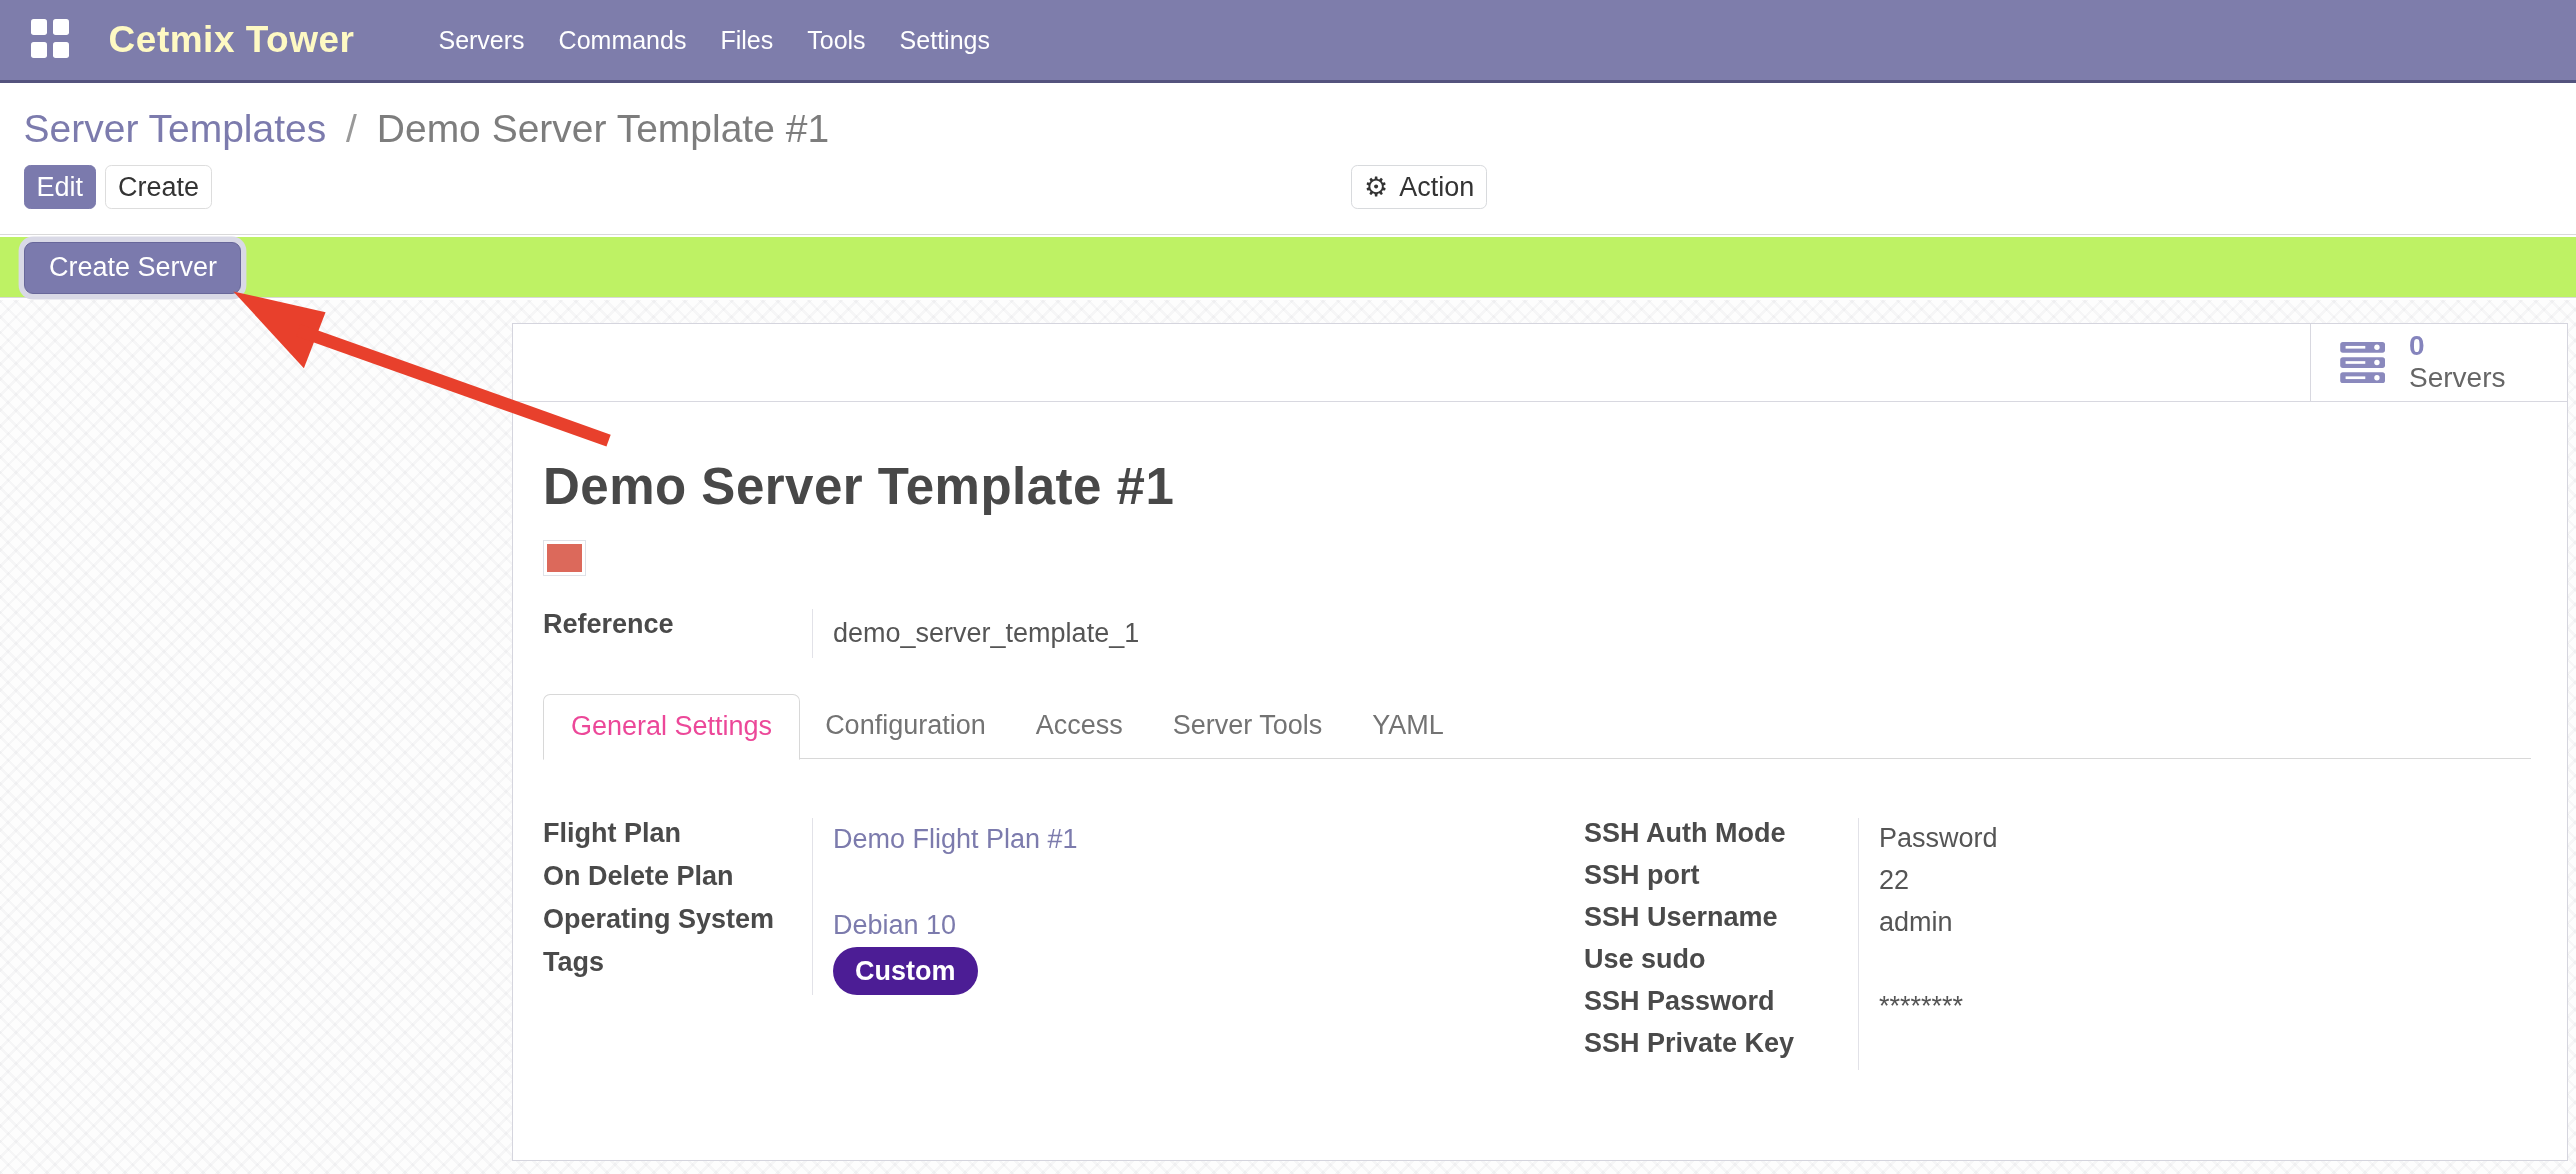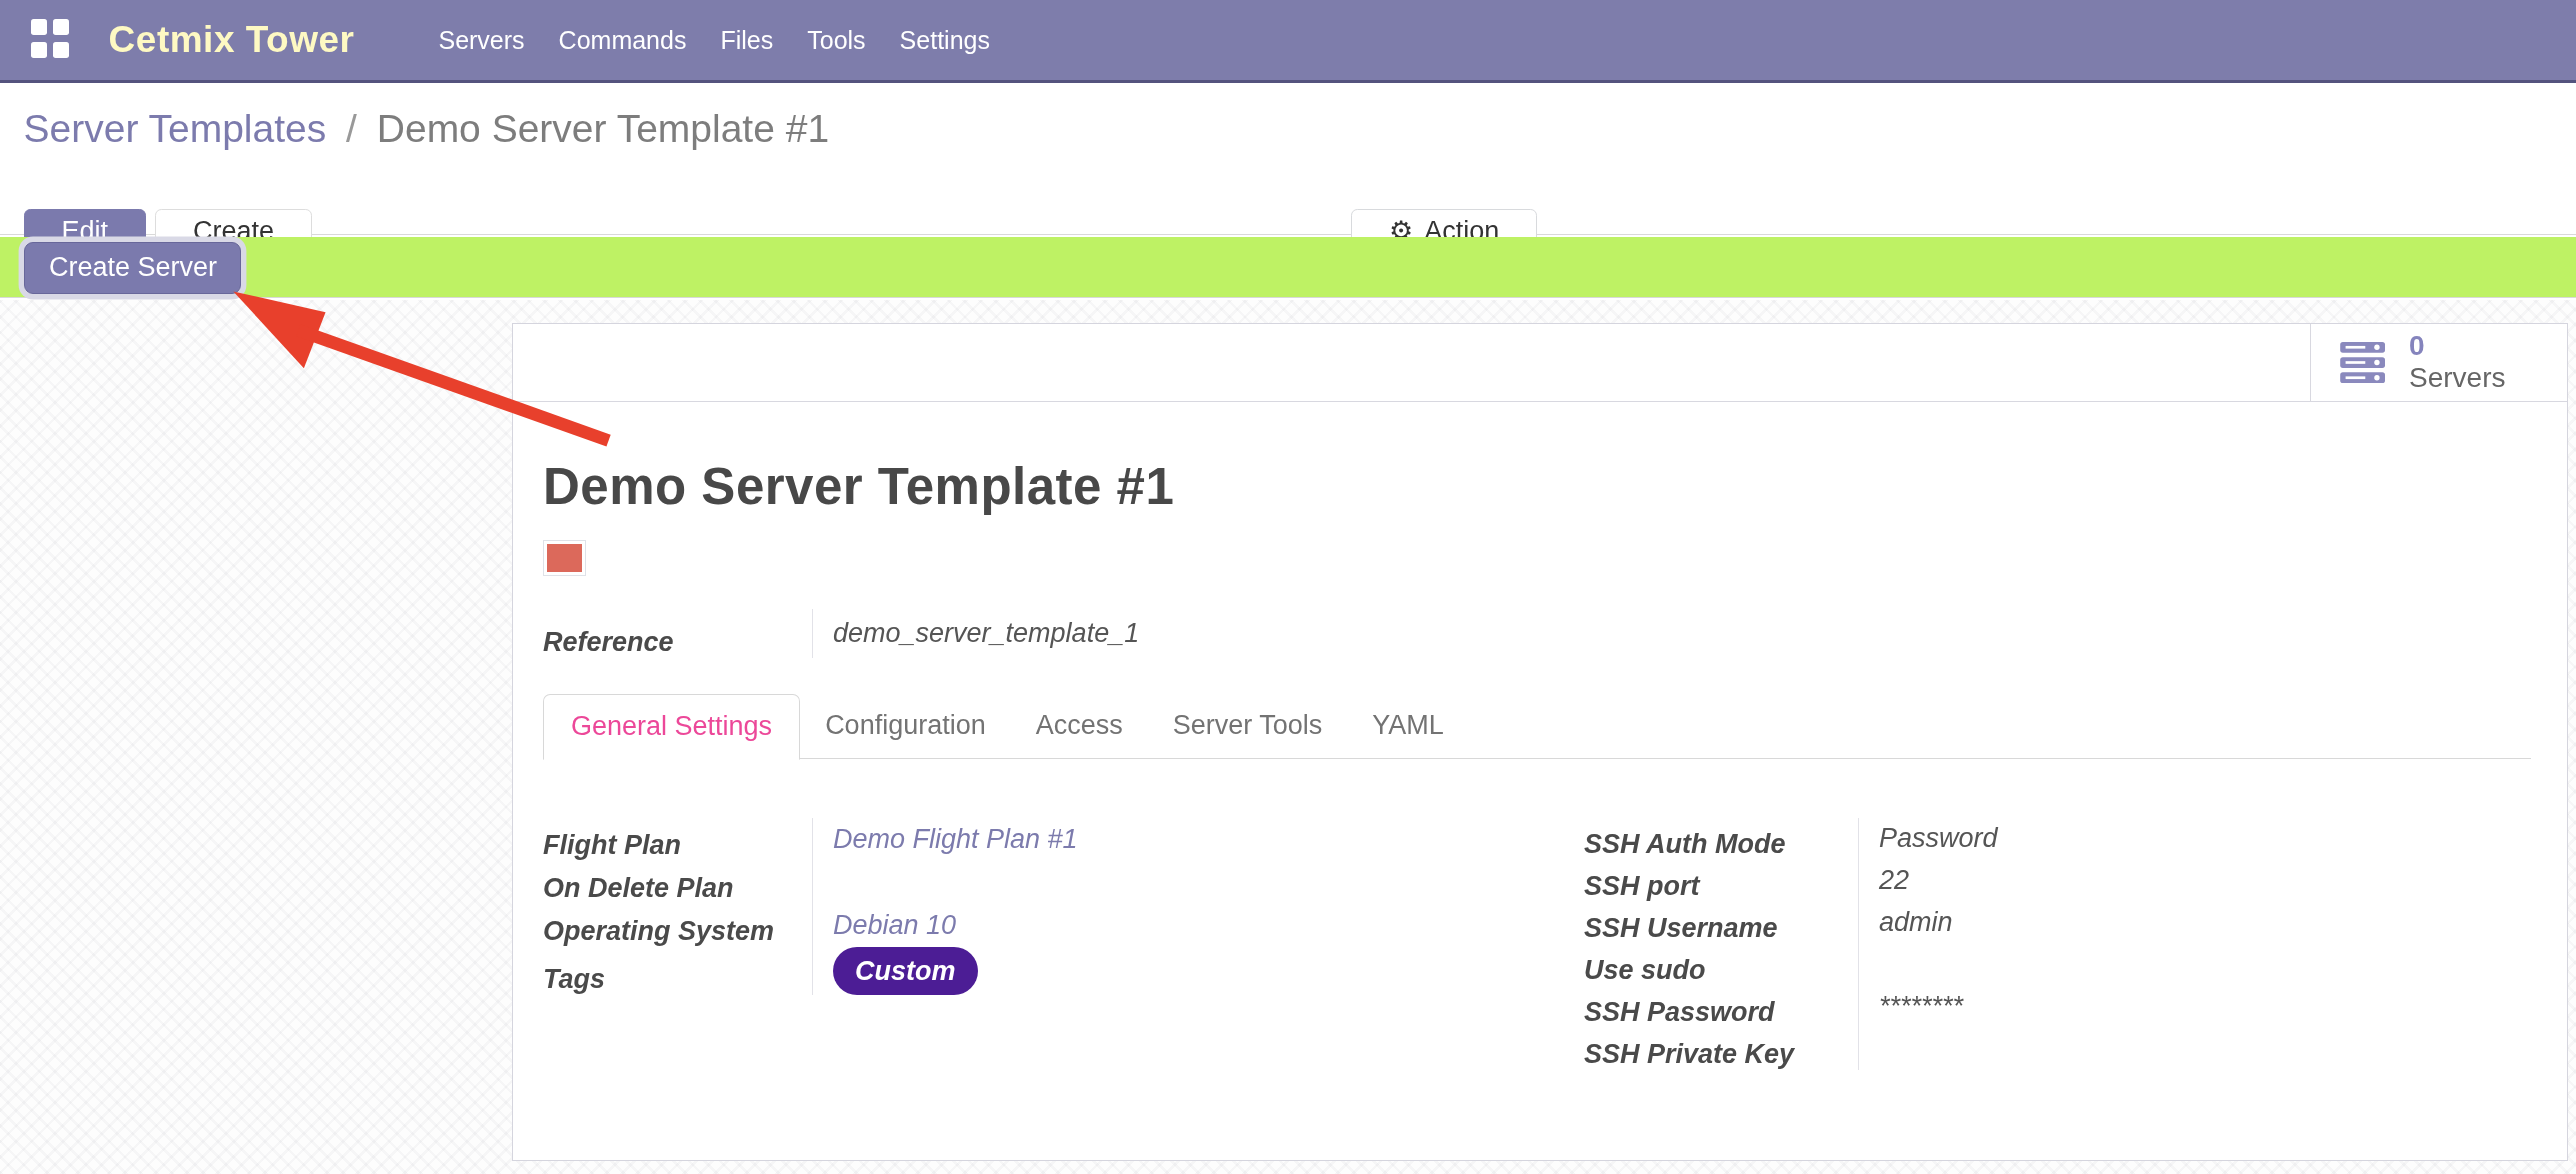--- a/index.html
+++ b/index.html
@@ -24,21 +24,21 @@
   
   .control-panel {
     position:absolute; left:0; top:87px; width:100%; height:148px;
     background:#fff; border-bottom:1.8px solid #d9d9d9;
   }
   .breadcrumb { position:absolute; left:23.5px; top:20px; font-size:39px; }
   .breadcrumb .bc-link { color:#7c7bad; cursor:pointer; }
   .breadcrumb .bc-sep { color:#999; margin:0 9px; }
   .breadcrumb .bc-current { color:#7d7d7d; }
   .cp-buttons { position:absolute; left:23.5px; top:78px; display:flex; gap:9px; }
-  .btn { font-size:27px; height:44px; display:inline-flex; align-items:center; justify-content:center; padding:0 37px; border-radius:6.3px; cursor:pointer; white-space:nowrap;margin-top:44px; }
+  .btn { font-size:27px; height:44px; display:inline-flex; align-items:center; justify-content:center; padding:0 12px; border-radius:6.3px; cursor:pointer; white-space:nowrap; }
   .btn-primary { background:#7b7aad; color:#fff; border:1.8px solid #7b7aad; }
   .btn-default { background:#fff; color:#333; border:1.8px solid #ddd; }
   .action-btn { position:absolute; left:1351px; top:78px; gap:11px; border-color:#d8dadd; }
   .gear-glyph { font-size:27px; line-height:1; }
 
   
   .action-strip {
     position:absolute; left:0; top:237px; width:100%; height:61px;
     background:#bef264; border-bottom:1.8px solid #d9d9d9;
   }
@@ -72,21 +72,21 @@
   }
   .stat-text { display:flex; flex-direction:column; line-height:1.15; }
   .stat-value { color:#8584bd; font-size:28px; font-weight:bold; }
   .stat-label { color:#666; font-size:28px; }
 
   .sheet-body { padding:0 36px 0 30px; }
   .sheet-title { margin-top:55px; font-size:51px; font-weight:bold; color:#484848; letter-spacing:0.5px; }
   .color-swatch { margin-top:24.4px; width:43px; height:36px; border:1.8px solid #dfe2e8; background:#fff; padding:2.7px; }
   .color-swatch i { display:block; width:100%; height:100%; background:#dc695b; }
 
-  .field-row { display:flex; align-items:flex-end; min-height:43px; font-size:27px;font-style:italic; }
+  .field-row { display:flex; align-items:flex-start; min-height:43px; font-size:27px; }
   .field-label { width:269px; flex-shrink:0; font-weight:bold; color:#4a4a4a; white-space:nowrap; }
   .field-value { flex:1; align-self:stretch; display:flex; align-items:center; border-left:1.8px solid #e2e2e8; padding-left:20px; color:#555; }
   .reference-row { margin-top:33px; min-height:49px; }
   .link-value { color:#7c7bad; cursor:pointer; }
   .tag-badge { background:#4c1d95; color:#fff; font-size:27px; font-weight:600; padding:8px 22px; border-radius:902px; line-height:1.2; }
 
   
   .tab-bar { margin-top:36px; display:flex; border-bottom:1.8px solid #d8d8d8; align-items:flex-end; }
   .tab { font-size:27px; padding:16.3px 25px; color:#737373; cursor:pointer; white-space:nowrap; margin-bottom:0; }
   .tab.active {

